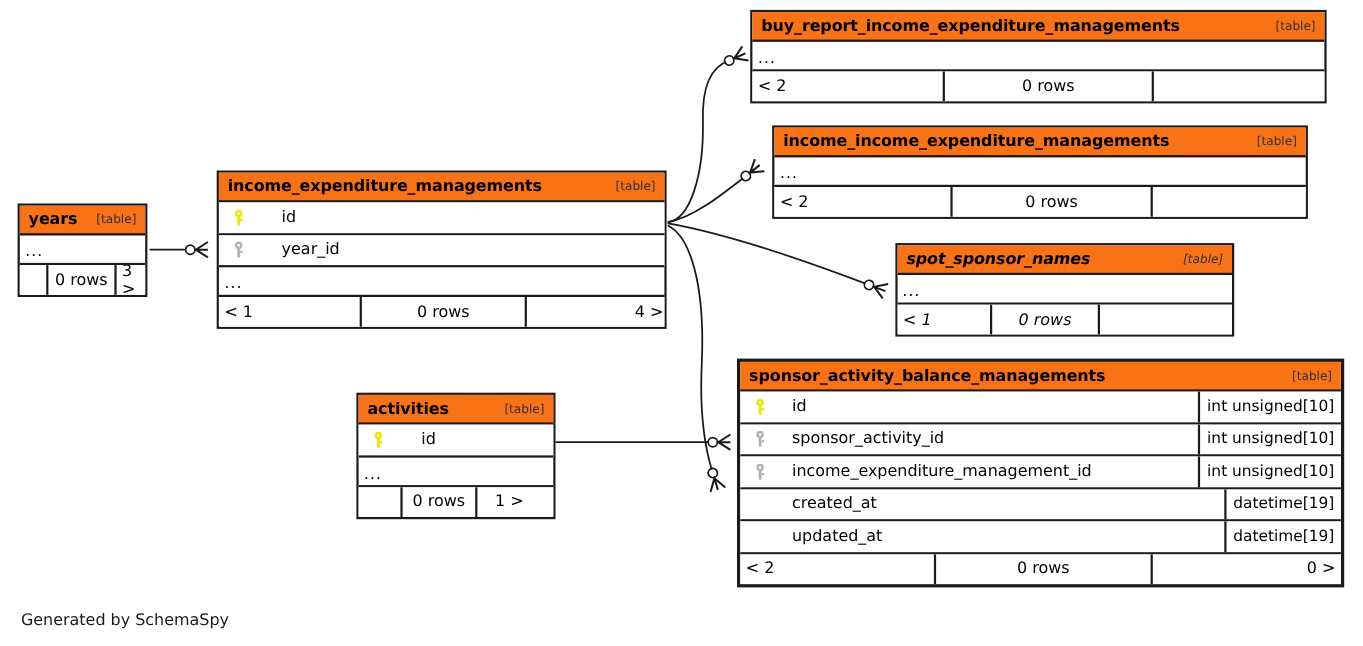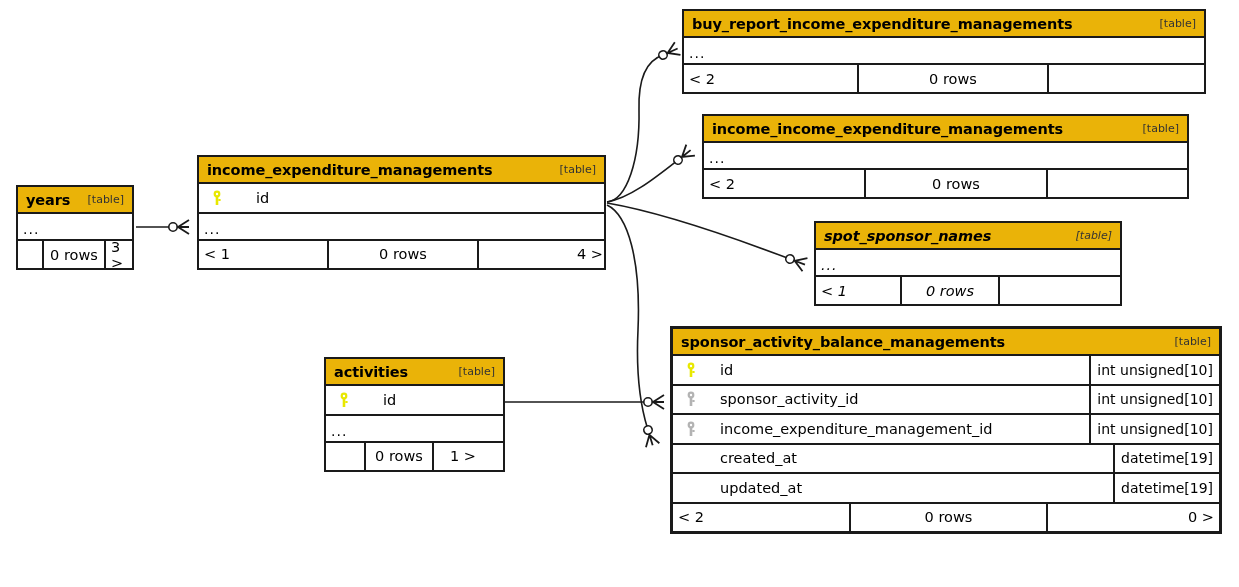--- a/index.html
+++ b/index.html
@@ -37,21 +37,21 @@
   }
   .node.focus {
     border-width: 3px;
   }
 
   .hdr {
     box-sizing: border-box;
     display: flex;
     align-items: center;
     justify-content: space-between;
-    background: #eab308;
+    background: #f97316;
     border-bottom: 2px solid #1a1a1a;
     padding: 0 8px;
     height: 27px;
     white-space: nowrap;
   }
   .hdr-name {
     font-weight: bold;
     font-size: 14.5px;
     color: #000000;
     letter-spacing: -0.1px;
@@ -226,20 +226,33 @@
               <svg width="10" height="16" viewBox="0 0 10 16" aria-hidden="true">
                 <circle cx="5" cy="4" r="3.4" fill="#e8e800"></circle>
                 <circle cx="5" cy="4" r="1.2" fill="#ffffff"></circle>
                 <rect x="3.7" y="6" width="2.6" height="9" fill="#e8e800"></rect>
                 <rect x="6.3" y="9" width="2.3" height="2" fill="#e8e800"></rect>
               </svg>
             </span>
             <span class="col-label" style="margin-left: 14px;">id</span>
           </div>
         </div>
+        <div class="col">
+          <div class="col-main">
+            <span class="keyslot">
+              <svg width="10" height="16" viewBox="0 0 10 16" aria-hidden="true">
+                <circle cx="5" cy="4" r="3.4" fill="#b3b3b3"></circle>
+                <circle cx="5" cy="4" r="1.2" fill="#ffffff"></circle>
+                <rect x="3.7" y="6" width="2.6" height="9" fill="#b3b3b3"></rect>
+                <rect x="6.3" y="9" width="2.3" height="2" fill="#b3b3b3"></rect>
+              </svg>
+            </span>
+            <span class="col-label" style="margin-left: 14px;">year_id</span>
+          </div>
+        </div>
         <div class="ellipsis-row">...</div>
         <div class="foot">
           <div class="foot-cell fc-left" style="width: 130px; flex: 0 0 130px;">&lt; 1</div>
           <div class="foot-cell fc-center" style="width: 150px; flex: 0 0 150px;">0 rows</div>
           <div class="foot-cell fc-right" style="width: 129px; flex: 0 0 129px;">4 &gt;</div>
         </div>
       </div>
       <div class="node" style="left: 682px; top: 9px; width: 524px;">
         <div class="hdr">
           <span class="hdr-name">buy_report_income_expenditure_managements</span>
@@ -363,13 +376,14 @@
           <div class="col-type">datetime[19]</div>
         </div>
         <div class="foot">
           <div class="foot-cell fc-left" style="width: 178px; flex: 0 0 178px;">&lt; 2</div>
           <div class="foot-cell fc-center" style="width: 197px; flex: 0 0 197px;">0 rows</div>
           <div class="foot-cell fc-right" style="width: 171px; flex: 0 0 171px;">0 &gt;</div>
         </div>
       </div>
     </div>
 
+  <div class="credit">Generated by SchemaSpy</div>
 </div>
 
 </body></html>

